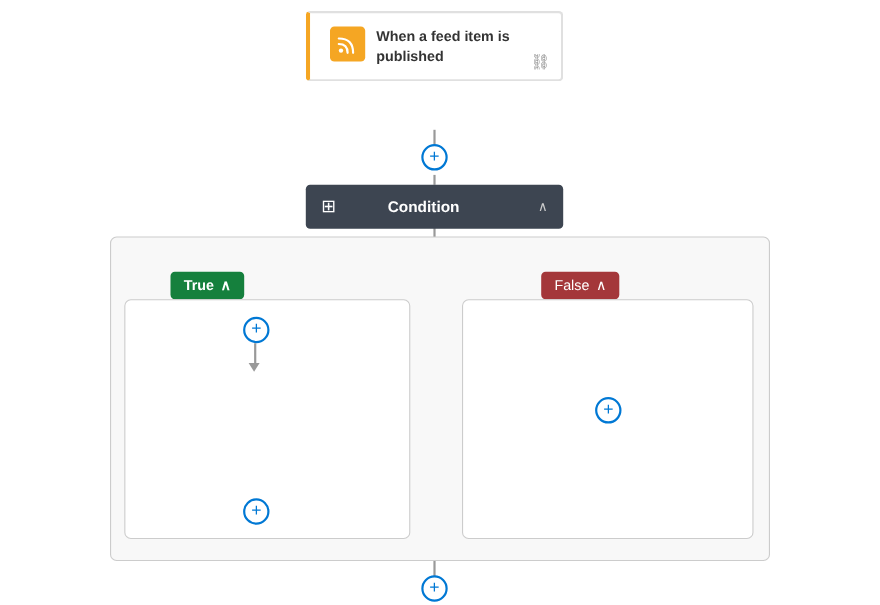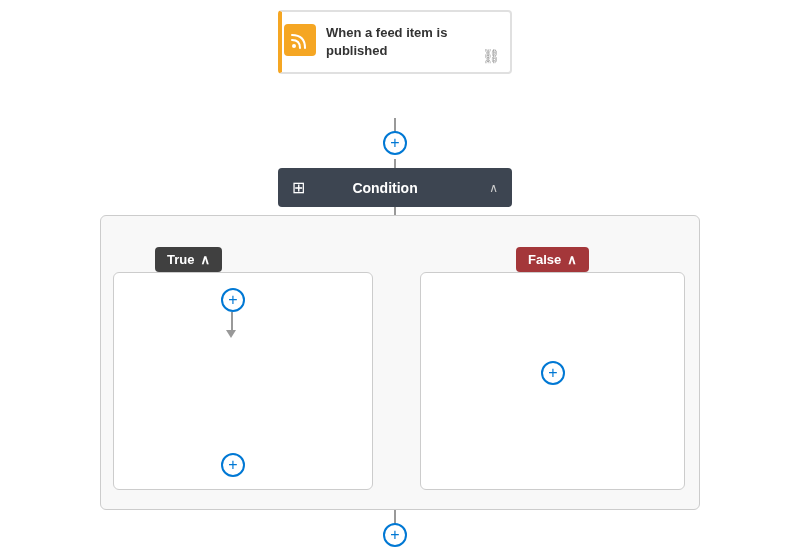--- a/index.html
+++ b/index.html
@@ -23,21 +23,21 @@
     
     .trigger-node {
       position: absolute;
       left: 278px;
       top: 10px;
       width: 234px;
       background: #fff;
       border: 2px solid #e0e0e0;
       border-left: 4px solid #f5a623;
       border-radius: 4px;
-      padding: 12px 2px;
+      padding: 12px 18px;
       display: flex;
       align-items: flex-start;
       gap: 10px;
     }
     .trigger-icon {
       width: 32px;
       height: 32px;
       background: #f5a623;
       border-radius: 4px;
       display: flex;
@@ -117,45 +117,45 @@
       border: 1.5px solid #ccc;
       border-radius: 6px;
       background: #f8f8f8;
     }
 
     
     .true-btn {
       position: absolute;
       left: 155px;
       top: 247px;
-      background: #404040;
+      background: #15803d;
       color: #fff;
       border: none;
       border-radius: 4px;
       padding: 5px 12px;
       font-size: 13px;
       font-weight: 600;
       display: flex;
       align-items: center;
       gap: 6px;
       cursor: pointer;
     }
 
     
     .false-btn {
       position: absolute;
-      left: 516px;
+      left: 492px;
       top: 247px;
       background: #a4373a;
       color: #fff;
       border: none;
       border-radius: 4px;
       padding: 5px 12px;
       font-size: 13px;
-      font-weight: 700;
+      font-weight: 400;
       display: flex;
       align-items: center;
       gap: 6px;
       cursor: pointer;
     }
 
     
     .true-container {
       position: absolute;
       left: 113px;

